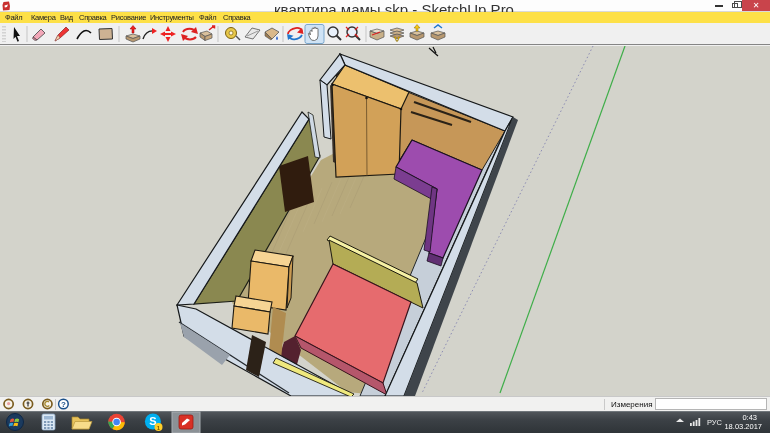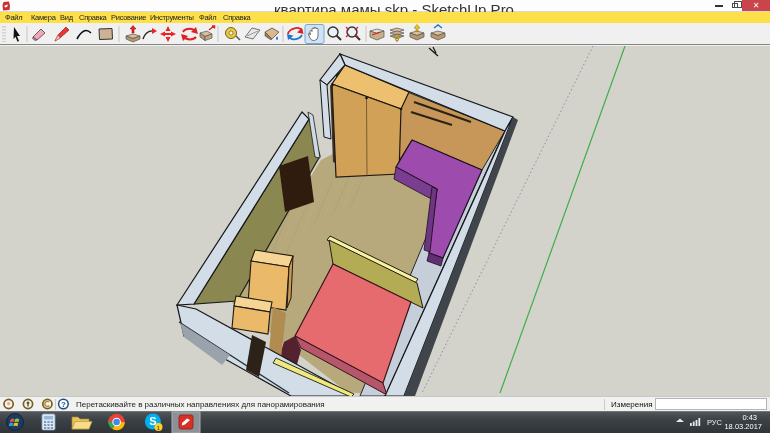--- a/index.html
+++ b/index.html
@@ -232,21 +232,20 @@
       <path d="M8.6 5 a1.6 1.6 0 0 1 0 3.2 a1.6 1.6 0 0 1 0 -3.2" fill="#e8a0a0"></path>
       <circle cx="28" cy="7" r="4.6" fill="#f7f3ea" stroke="#7a5c1e" stroke-width="1.7"></circle>
       <path d="M28 4.5 L28 9.5 M26.5 6 L29.5 6" stroke="#333" stroke-width="1.2"></path>
       <circle cx="47.4" cy="7" r="4.6" fill="#f7f3ea" stroke="#7a5c1e" stroke-width="1.7"></circle>
       <path d="M49 5 a2.5 2.5 0 1 0 0.3 3.5" fill="none" stroke="#a88a30" stroke-width="1.4"></path>
       <circle cx="63.4" cy="7" r="4.8" fill="#fff" stroke="#1a4f8a" stroke-width="1.5"></circle>
       <text x="63.4" y="10" text-anchor="middle" font-size="8" font-weight="bold" fill="#1a4f8a" font-family="Liberation Sans">?</text>
     </svg>
     <div id="ssep1"></div>
       <div id="ssep2"></div>
-    <div id="stext">Перетаскивайте в различных направлениях для панорамирования</div>
     <div id="mlabel">Измерения</div>
       <div id="mbox"></div>
   </div>
   <div id="taskbar">
     <svg width="770" height="22" viewBox="0 0 770 22">
       <rect x="0" y="0" width="770" height="1" fill="#70767b"></rect>
       <circle cx="15" cy="11" r="8.5" fill="#1b3a5e"></circle>
       <circle cx="15" cy="11" r="8.5" fill="none" stroke="#0e2745" stroke-width="1"></circle>
       <g>
         <path d="M10.5 8.5 Q12.5 7 14.2 8 L13.4 11 Q11.6 10.2 9.8 11.4 Z" fill="#e8543c"></path>

